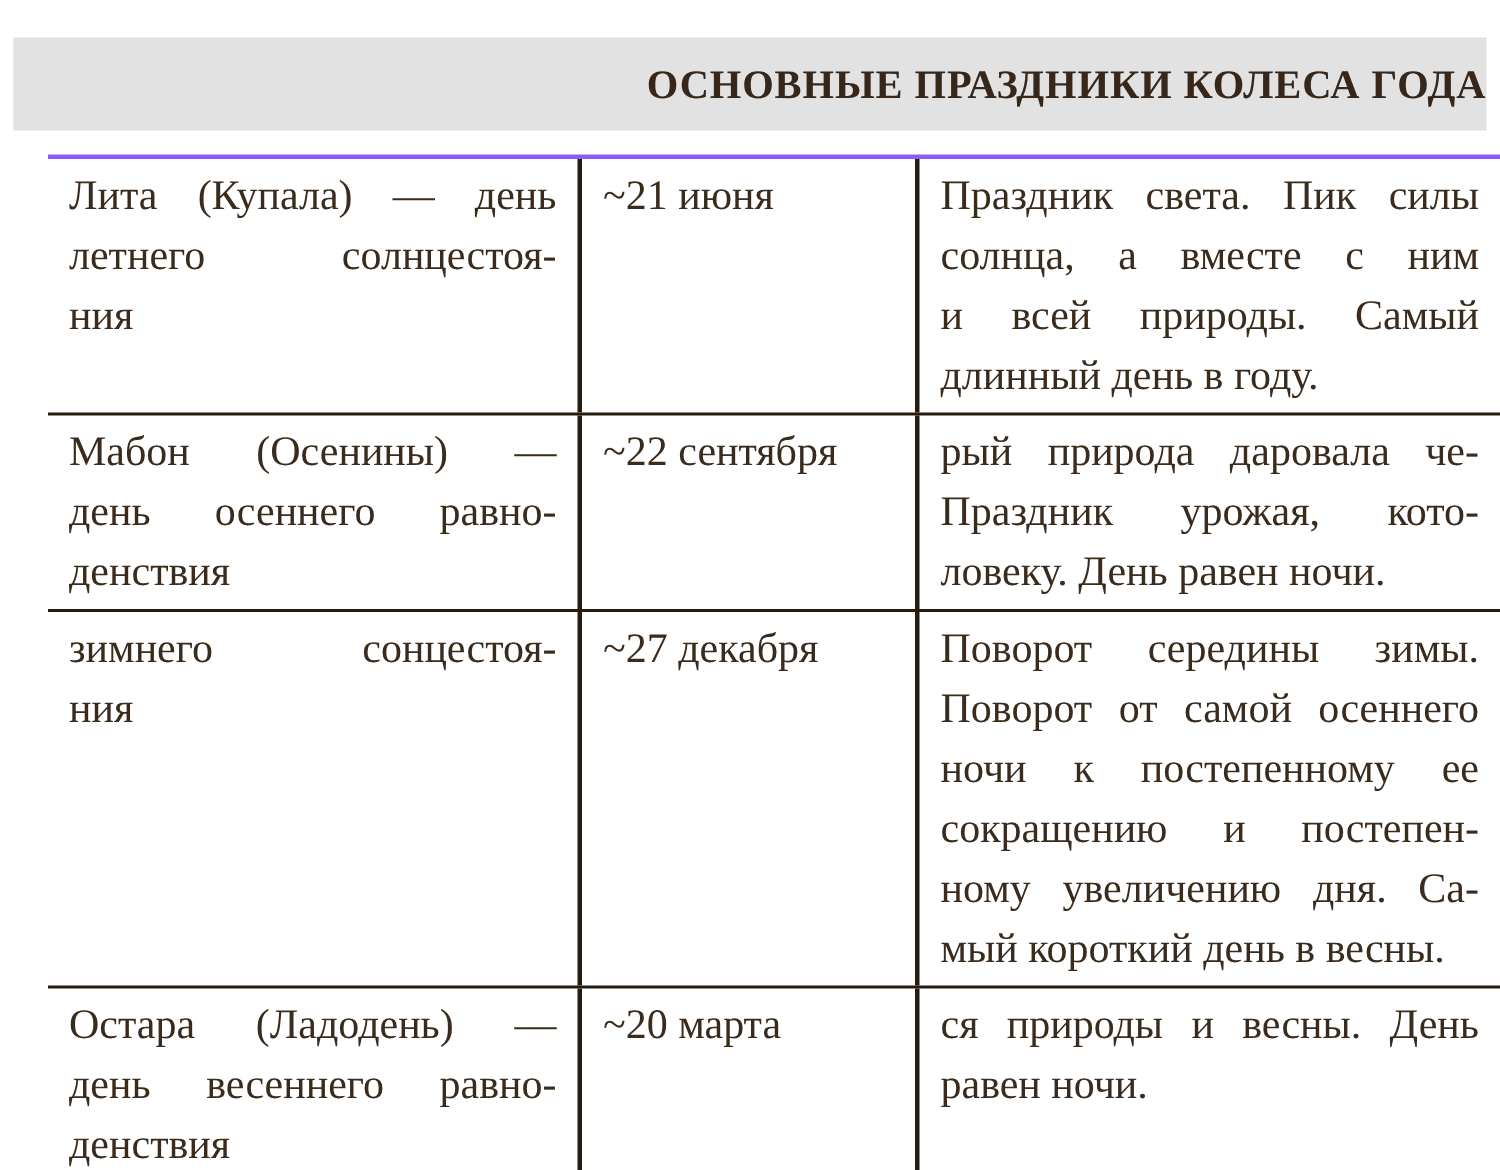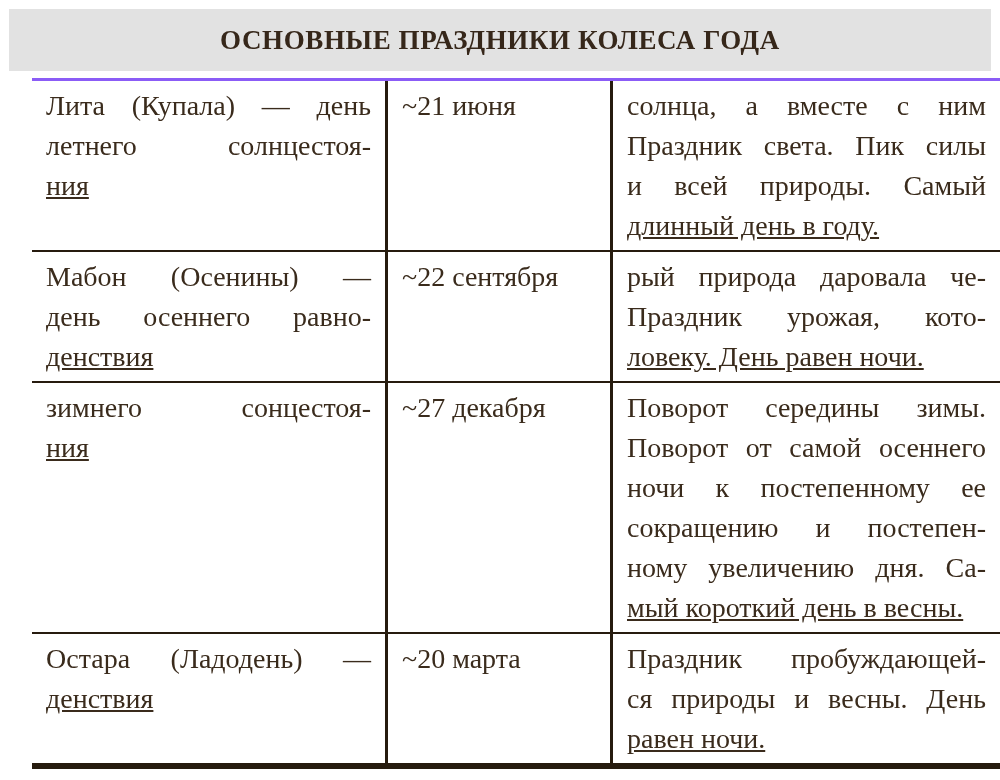--- a/index.html
+++ b/index.html
@@ -14,26 +14,26 @@
     font-family: "Liberation Serif", "DejaVu Serif", serif;
     color: #3a2b1c;
   }
   .page {
     width: 1000px;
     height: 780px;
     box-sizing: border-box;
     padding-top: 9px;
   }
   .title-band {
-    margin: 0 9px;
+    margin: 16px 9px;
     height: 62px;
     background: #e2e2e2;
     display: flex;
     align-items: center;
-    justify-content: center;
+    justify-content: flex-end;
   }
   .title-band .title-text {
     font-weight: bold;
     font-size: 27px;
     letter-spacing: 0.6px;
     color: #36271a;
     white-space: nowrap;
   }
   .holidays-table {
     margin-top: 7px;
@@ -57,21 +57,20 @@
   }
   .cell.name, .cell.date {
     border-right: 3px solid #261b0e;
   }
   .line {
     text-align: justify;
     text-align-last: justify;
   }
   .line.last {
     text-align-last: left;
-    text-decoration: underline;
   }
 </style>
 </head>
 <body>
 
 <div class="page">
 
   <div class="title-band">
     <span class="title-text">ОСНОВНЫЕ ПРАЗДНИКИ КОЛЕСА ГОДА</span>
   </div>
@@ -79,22 +78,22 @@
   <div class="holidays-table">
 
     <div class="row">
       <div class="cell name">
           <div class="line">Лита (Купала) — день</div>
           <div class="line">летнего солнцестоя-</div>
           <div class="line last">ния</div>
         </div>
       <div class="cell date">~21 июня</div>
       <div class="cell desc">
+          <div class="line">Праздник света. Пик силы</div>
           <div class="line">солнца, а вместе с ним</div>
-          <div class="line">Праздник света. Пик силы</div>
           <div class="line">и всей природы. Самый</div>
           <div class="line last">длинный день в году.</div>
         </div>
     </div>
 
     <div class="row">
       <div class="cell name">
           <div class="line">Мабон (Осенины) —</div>
           <div class="line">день осеннего равно-</div>
           <div class="line last">денствия</div>
@@ -119,24 +118,24 @@
           <div class="line">ночи к постепенному ее</div>
           <div class="line">сокращению и постепен-</div>
           <div class="line">ному увеличению дня. Са-</div>
           <div class="line last">мый короткий день в весны.</div>
         </div>
     </div>
 
     <div class="row">
       <div class="cell name">
           <div class="line">Остара (Ладодень) —</div>
+          <div class="line">день весеннего равно-</div>
           <div class="line last">денствия</div>
         </div>
       <div class="cell date">~20 марта</div>
       <div class="cell desc">
-          <div class="line">Праздник пробуждающей-</div>
           <div class="line">ся природы и весны. День</div>
           <div class="line last">равен ночи.</div>
         </div>
     </div>
 
   </div>
 </div>
 
 </body></html>

